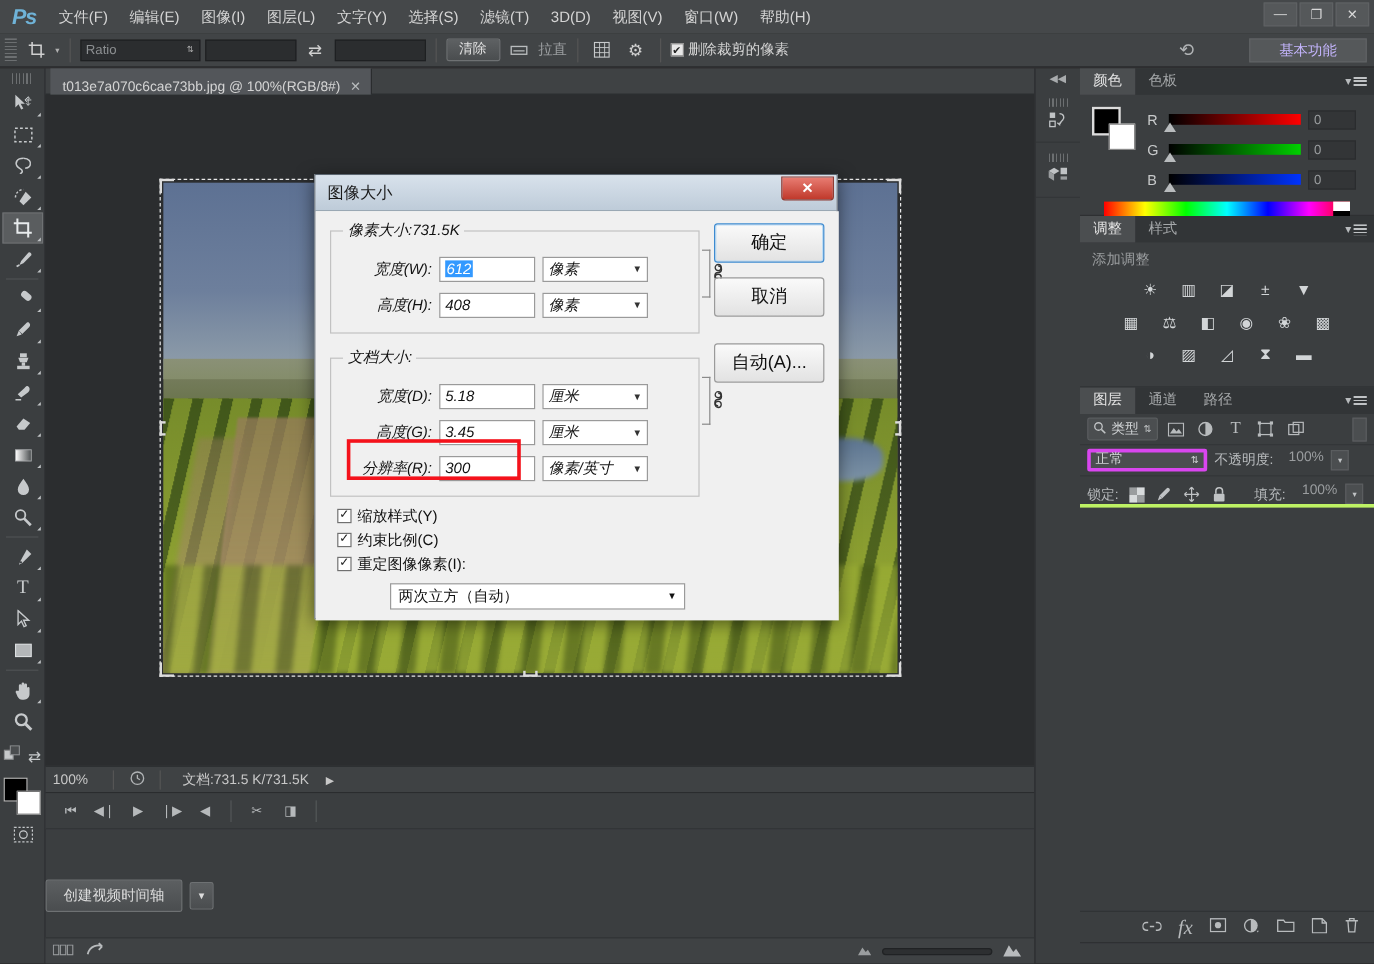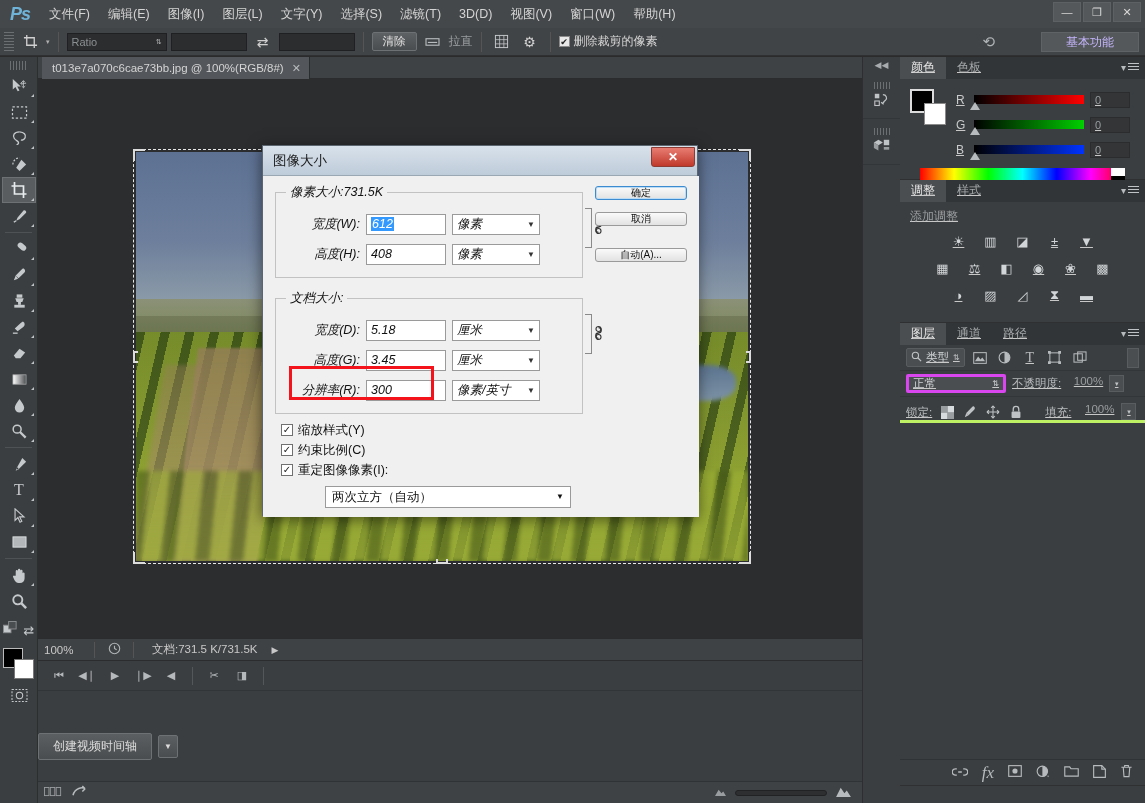--- a/index.html
+++ b/index.html
@@ -98,21 +98,21 @@
   #fg-swatch { position: absolute; left: 0; top: 0; width: 20px; height: 20px; background: #000; border: 1px solid #bbb; }
   #bg-swatch { position: absolute; left: 11px; top: 11px; width: 20px; height: 20px; background: #fff; border: 1px solid #777; }
   #qmask { width: 34px; height: 22px; margin: 4px 2px 0 2px; display:flex; align-items:center; justify-content:center; color:#c0c3c5; }
 
   
   #tabbar {
     position: absolute; left: 38px; top: 57px; width: 824px; height: 22px;
     background: #3f4244; border-bottom: 1px solid #2a2c2e;
   }
   #doctab {
-    display: inline-flex; align-items: center; height: 22px;
+    display: inline-flex; align-items: flex-end; height: 22px;
     background: #53565a; padding: 0 8px 0 10px; gap: 8px;
     font-size: 11.5px; color: #d4d4d4; margin-left: 4px;
     border-right: 1px solid #2a2c2e;
   }
   #doctab .x { color: #b8bbbd; font-size: 11px; }
 
   
   #canvasarea {
     position: absolute; left: 38px; top: 79px; width: 824px; height: 559px;
     background: #2b2d2f; overflow: hidden;
@@ -248,21 +248,21 @@
   .dock-grip { width: 16px; height: 7px;
     background: repeating-linear-gradient(to right, #6c6f71 0 1px, transparent 1px 3px);
     margin-bottom: 3px;
   }
 
   
   #rightpanels {
     position: absolute; left: 900px; top: 57px; width: 245px; height: 746px;
     background: #3b3e40;
   }
-  .panel { background: #3b3e40; border-bottom: 1px solid #2e3032; text-decoration: underline; }
+  .panel { background: #3b3e40; border-bottom: 1px solid #2e3032; }
   .panel-tabs {
     height: 22px; background: #323537; display: flex; align-items: flex-end; position: relative;
   }
   .ptab {
     height: 22px; padding: 0 11px; line-height: 21px; font-size: 12px; color: #a5a8aa;
   }
   .ptab.active { background: #4b4e50; color: #e4e4e4; }
   .pmenu { position: absolute; right: 6px; top: 5px; color: #b8bbbd; font-size: 10px; display:flex; gap:2px; align-items:center;}
   .pmenu .bars { display: inline-block; width: 11px; height: 9px;
     background: repeating-linear-gradient(to bottom, #c0c3c5 0 1.5px, transparent 1.5px 3px); }
@@ -400,24 +400,24 @@
     display: flex; align-items: center; justify-content: space-between;
   }
   .fselect .ar { font-size: 8px; color: #333; }
   #chain1, #chain2 {
     position: absolute; display: flex; align-items: center; color: #333; font-size: 11px;
   }
   .chainbracket {
     width: 7px; border: 1px solid #8a8a8a; border-left: none;
   }
   .dlg-btn {
-    width: 92px; height: 14px;
+    width: 92px; height: 33px;
     background: linear-gradient(to bottom, #fafafa, #e2e2e2);
     border: 1px solid #9a9a9a; border-radius: 3px;
-    font-size: 10px; color: #111;
+    font-size: 15px; color: #111;
     display: flex; align-items: center; justify-content: center;
   }
   .dlg-btn.primary { border: 1px solid #3c8ad0; box-shadow: 0 0 0 1px #bcdcf5 inset; }
   .chk-row { display: flex; align-items: center; gap: 5px; height: 20px; margin-left: 6px; }
   .wcbx {
     width: 12px; height: 12px; background: #fff; border: 1px solid #707070;
     display: flex; align-items: center; justify-content: center;
     color: #1a1a1a; font-size: 10px; line-height: 10px;
   }
   .chk-label { font-size: 12.5px; color: #111; }

